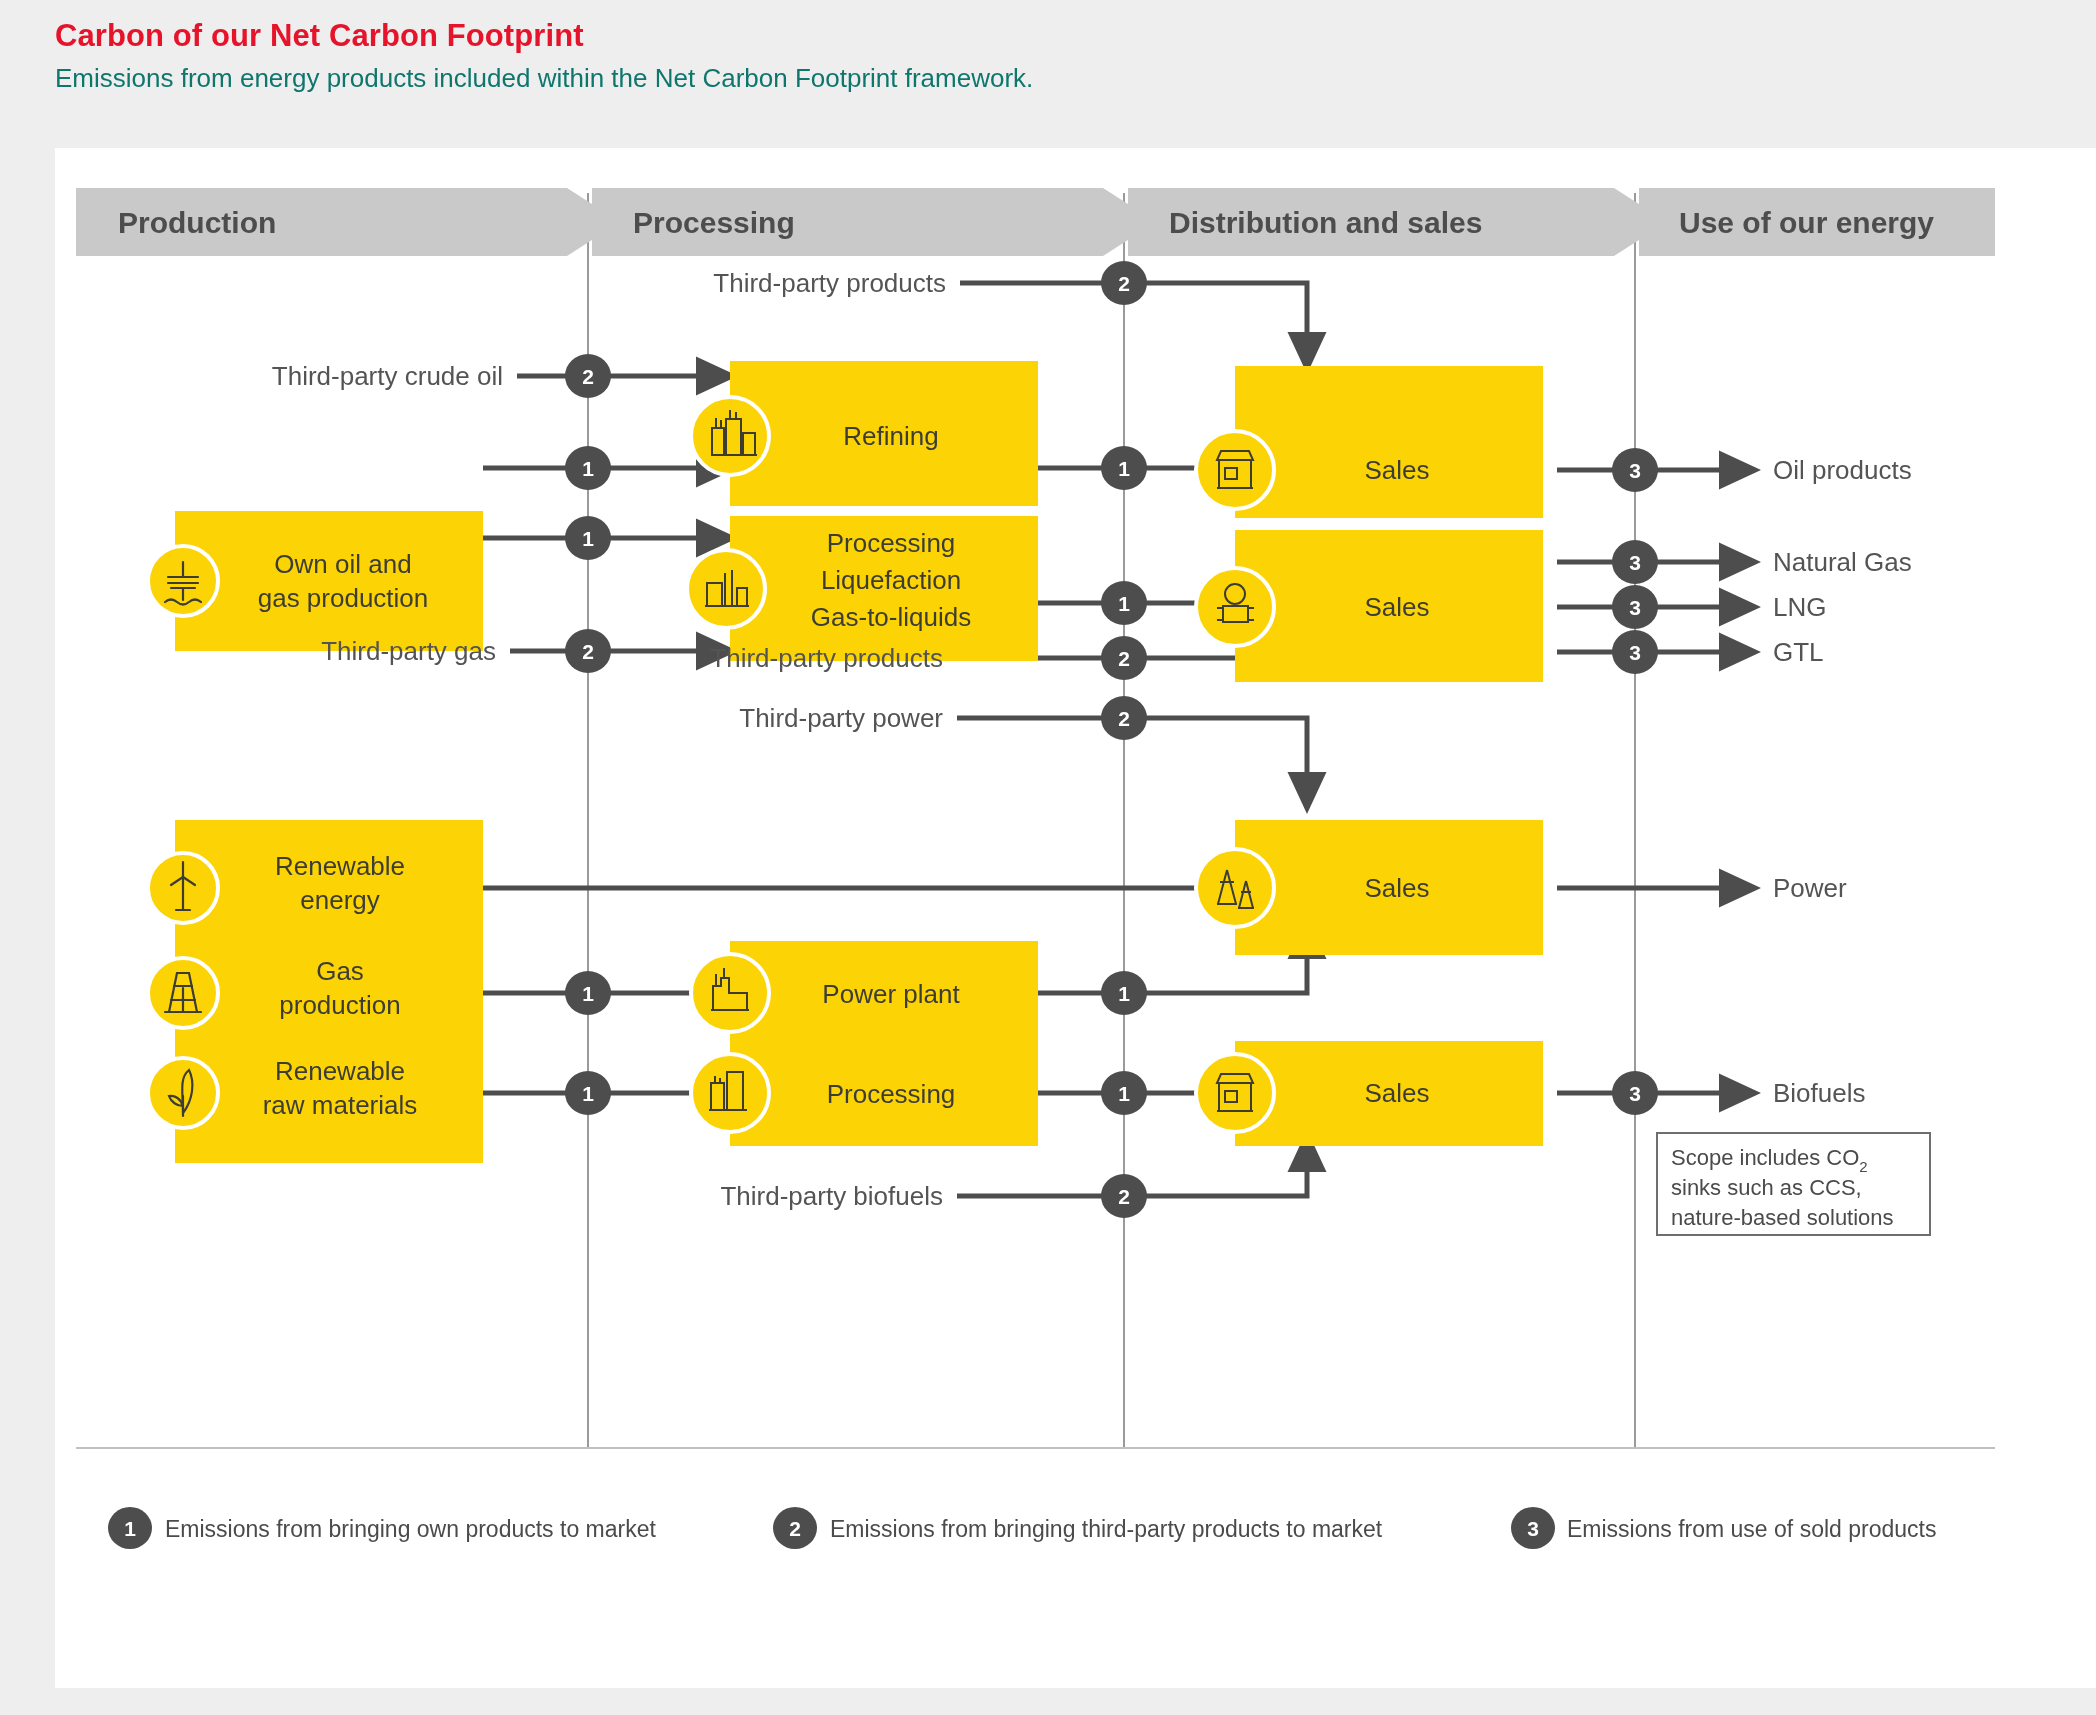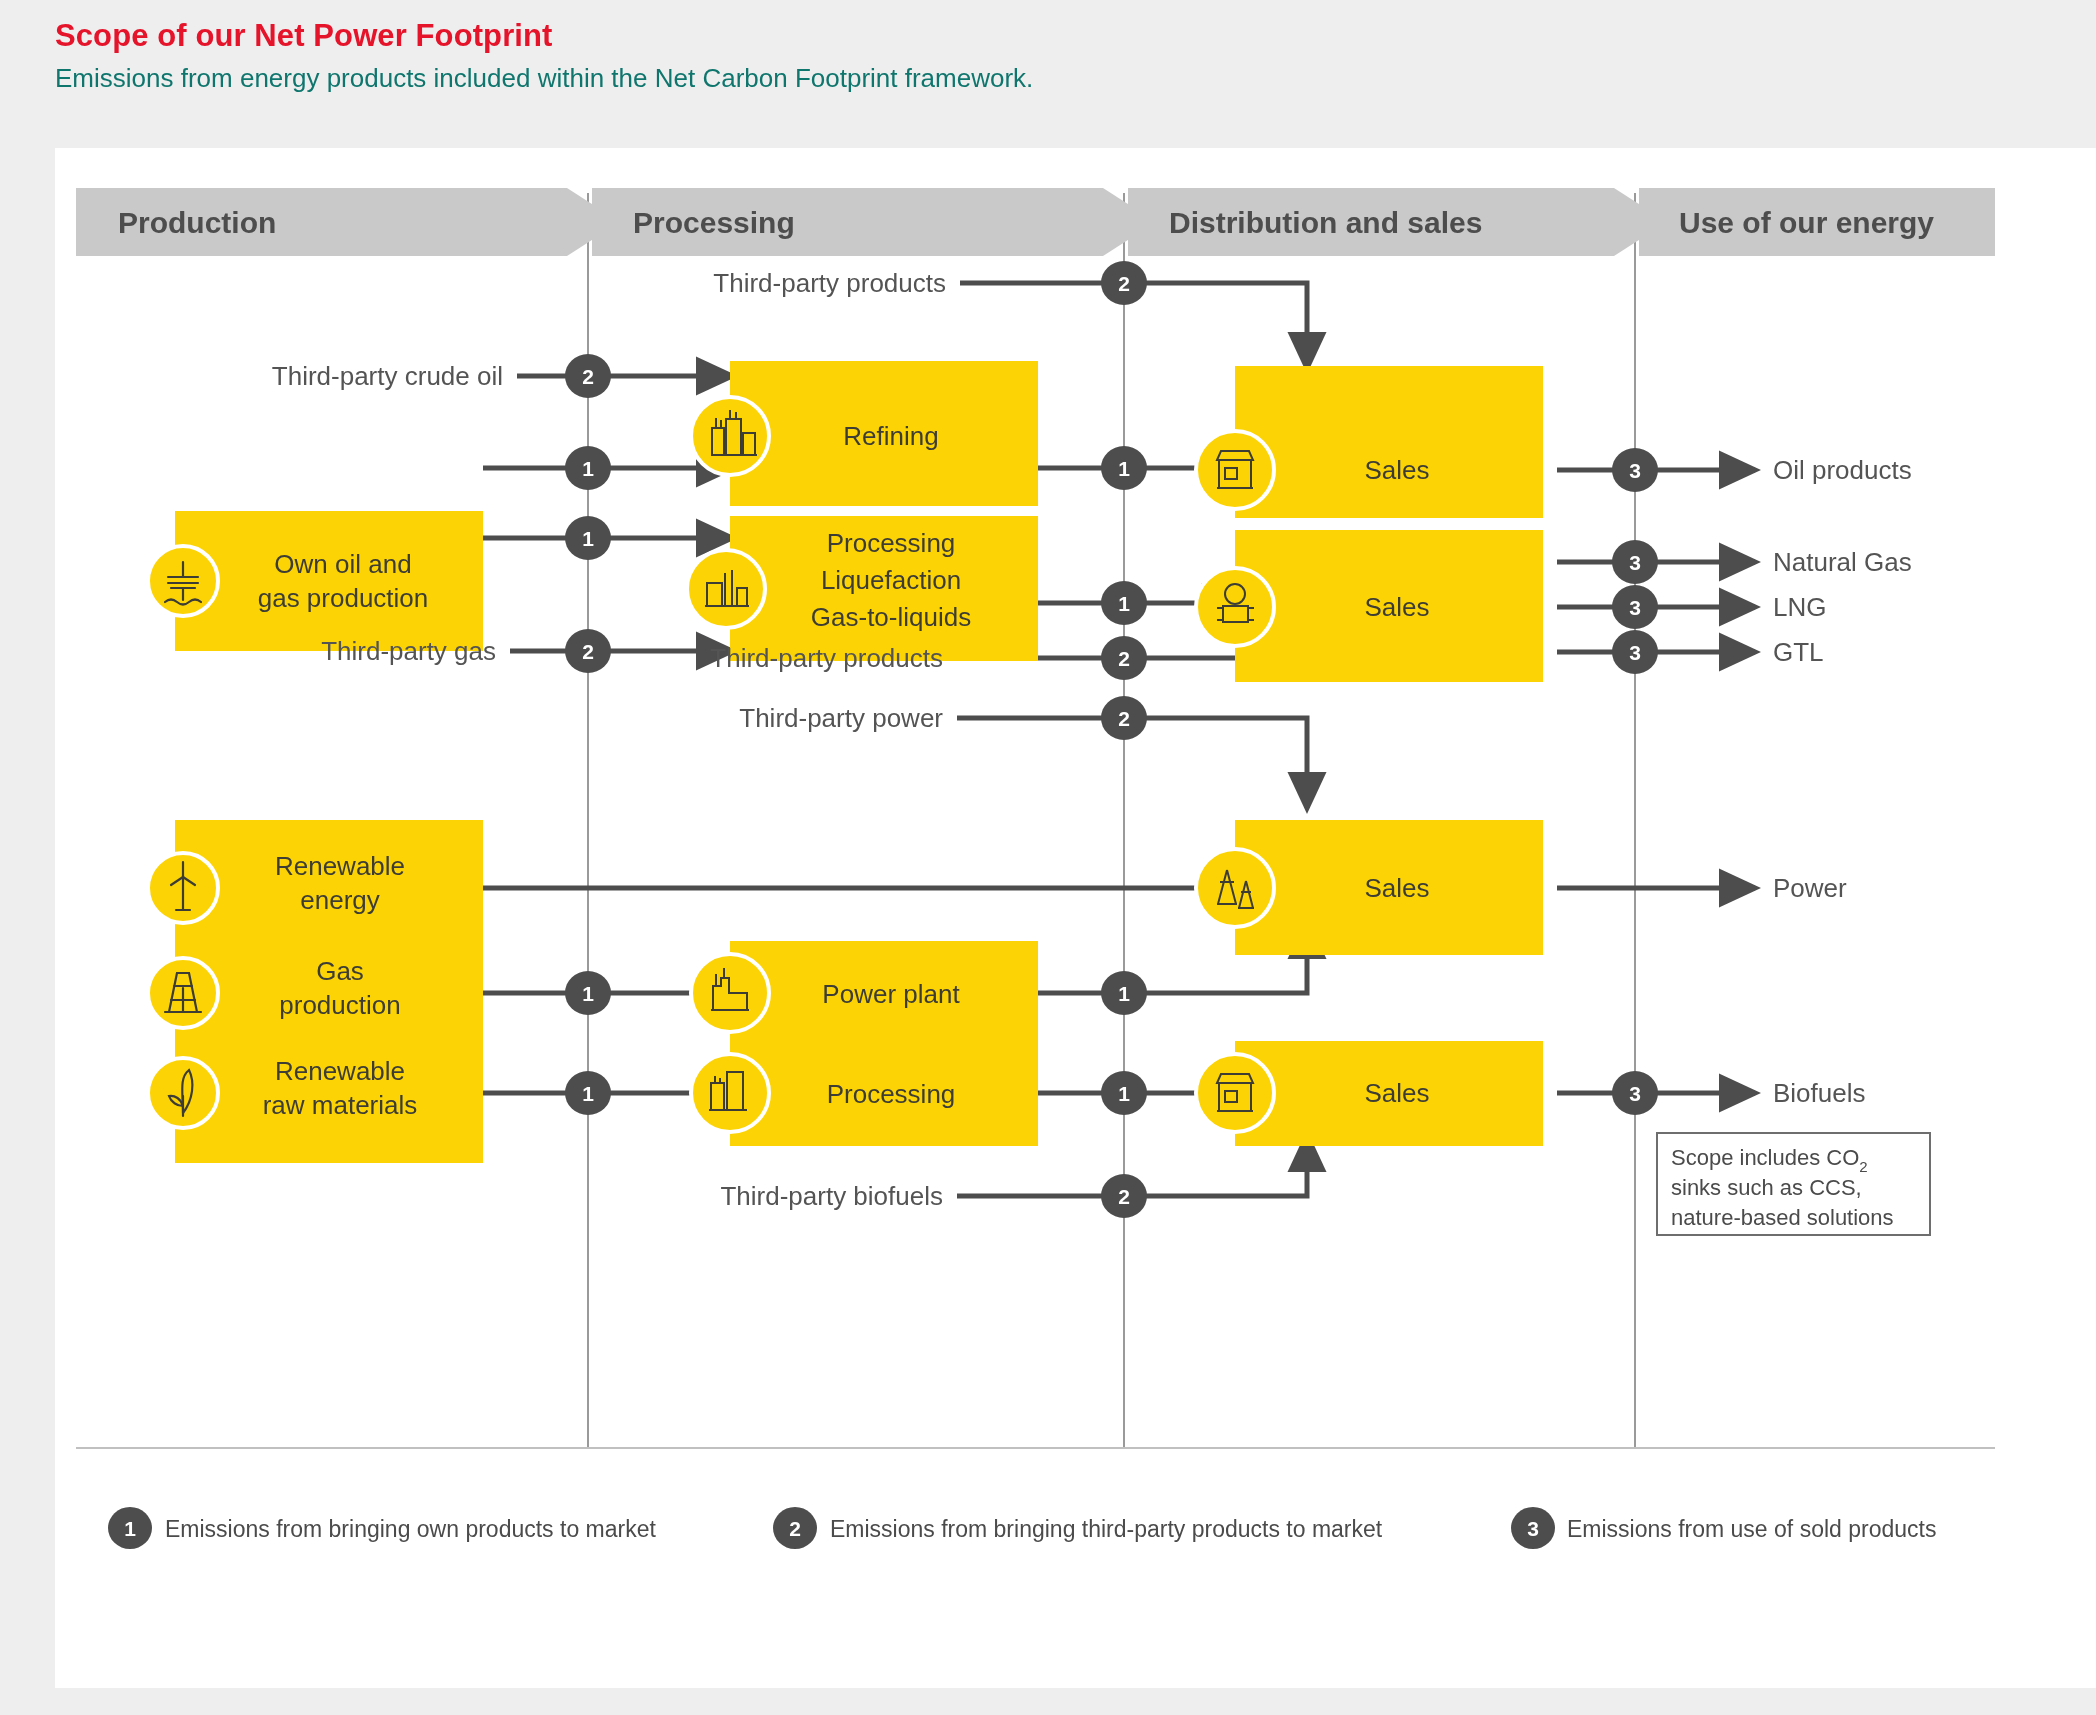--- a/index.html
+++ b/index.html
@@ -32,21 +32,21 @@
   .num{fill:#ffffff;font-family:"Liberation Sans",sans-serif;font-size:21px;font-weight:bold;text-anchor:middle;}
   .legtxt{fill:#4b4b4b;font-size:23px;font-family:"Liberation Sans",sans-serif;}
   .notetxt{fill:#4b4b4b;font-size:22px;font-family:"Liberation Sans",sans-serif;}
 </style>
 </head>
 <body>
 
 <div id="root">
 
   <div class="hdr">
-    <div class="hdr-title">Scope of our Net Power Footprint</div>
+    <div class="hdr-title">Carbon of our Net Carbon Footprint</div>
     <div class="hdr-sub">Emissions from energy products included within the Net Carbon Footprint framework.</div>
   </div>
 
   <div class="card">
   <svg class="diagram" width="1986" height="1540" viewBox="0 0 1986 1540" xmlns="http://www.w3.org/2000/svg">
 
     <defs>
       <marker id="arw" markerWidth="9" markerHeight="9" refX="7.2" refY="4.5" orient="auto" markerUnits="strokeWidth">
         <path d="M0,0.6 L8.4,4.5 L0,8.4 z" fill="#4d4d4d"></path>
       </marker>

